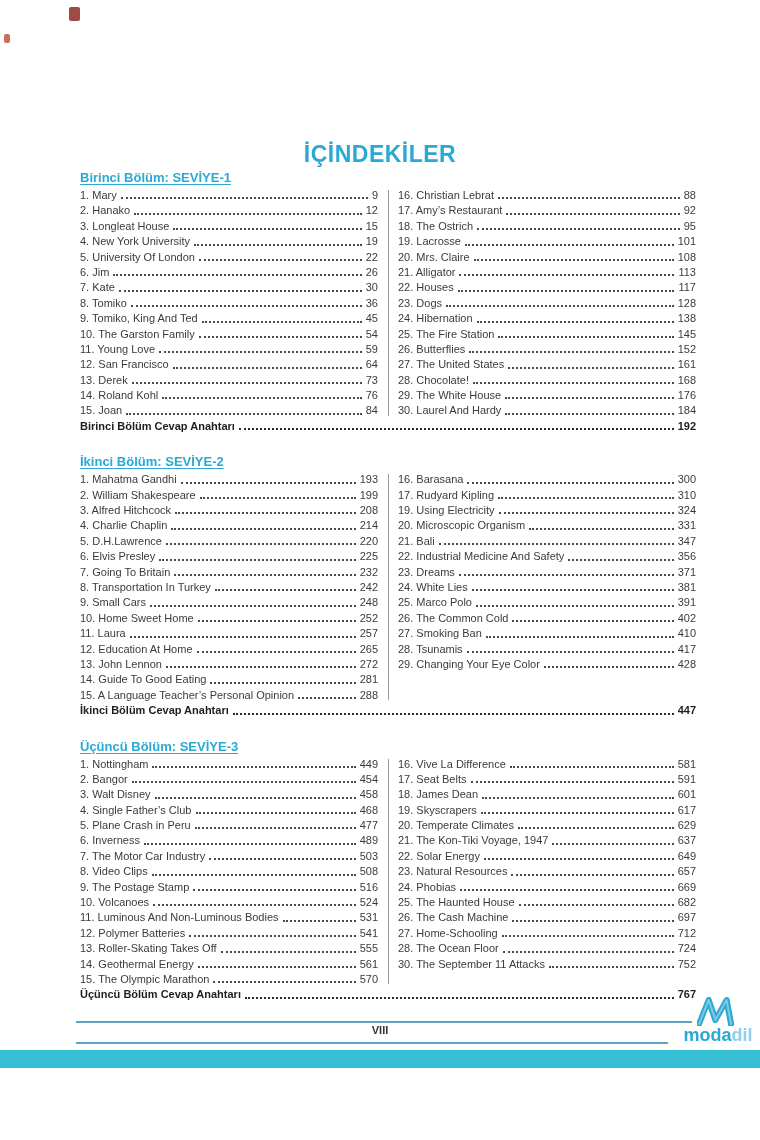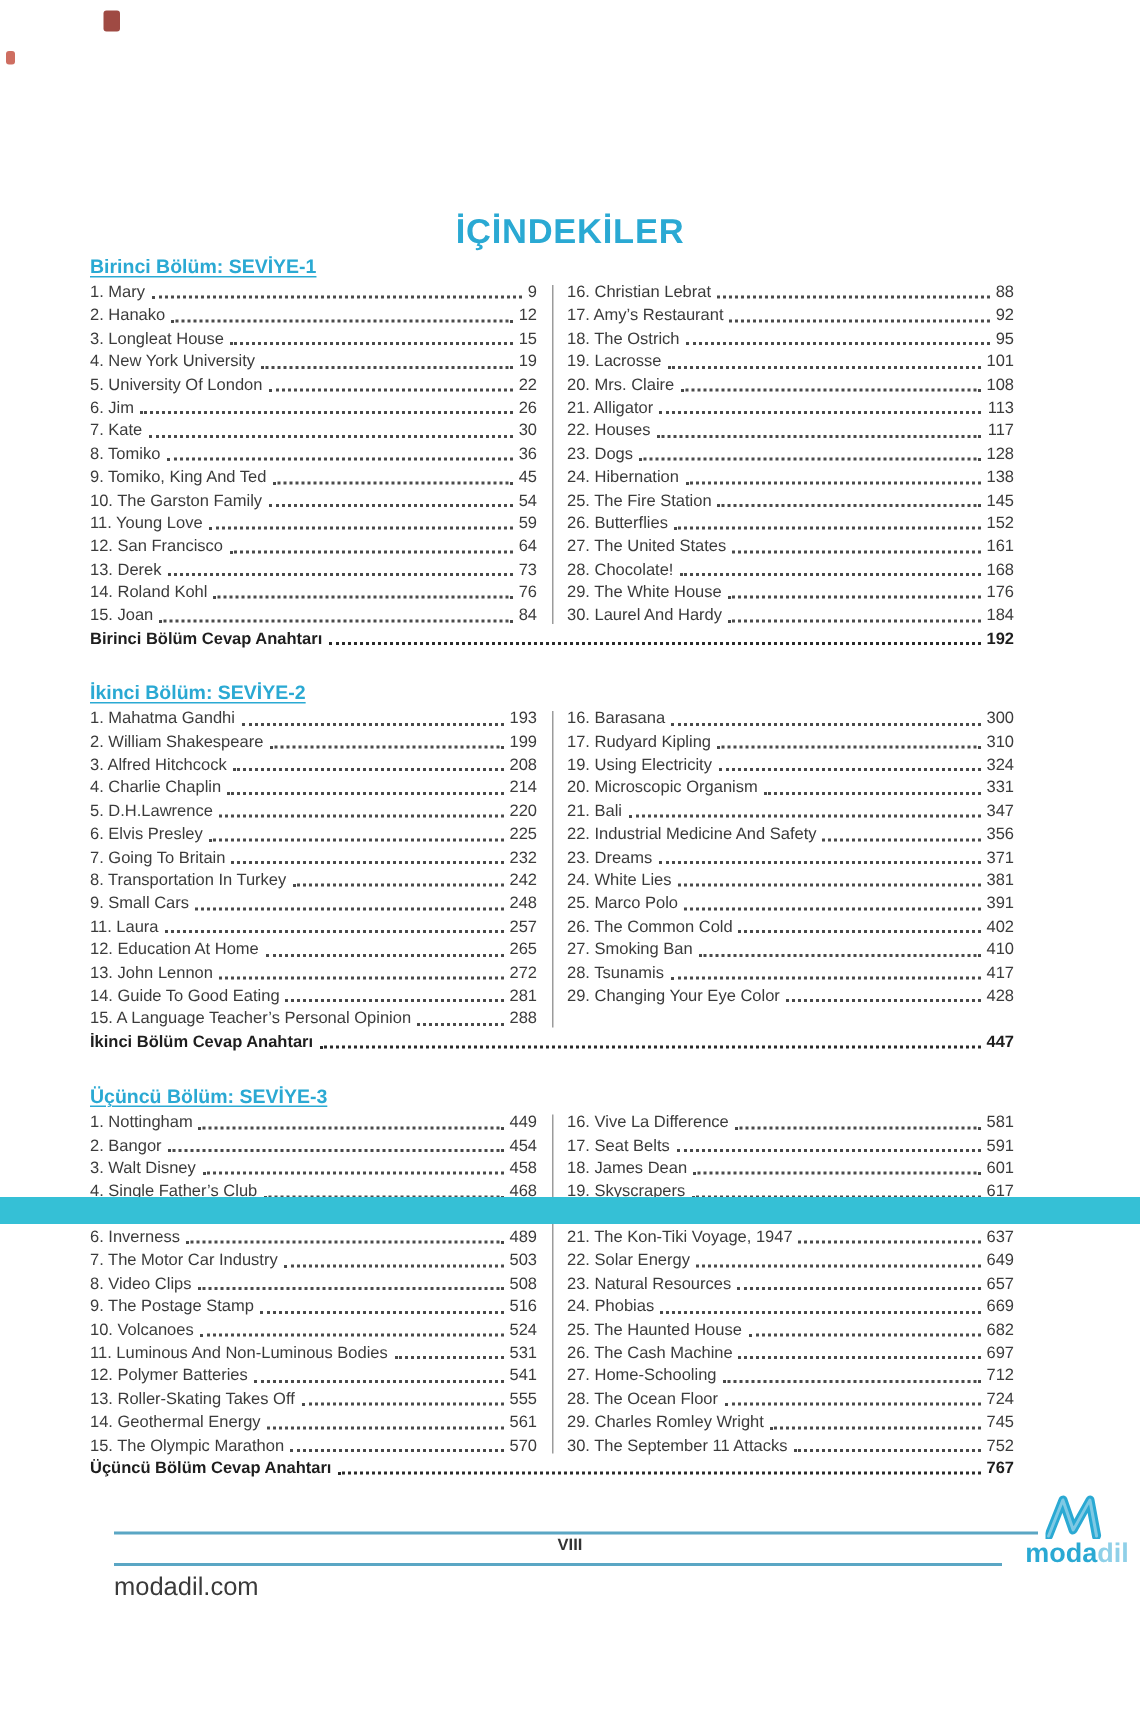--- a/index.html
+++ b/index.html
@@ -1,22 +1,22 @@
 <!DOCTYPE html>
 <html><head>
 <meta charset="utf-8">
 <style>
   html,body{margin:0;padding:0;background:#ffffff;}
   body{width:760px;height:1140px;overflow:hidden;font-family:"Liberation Sans",sans-serif;}
-  .page{position:relative;width:760px;height:816px;background:#fff;}
+  .page{position:relative;width:760px;height:1068px;background:#fff;}
 
   .page-title{position:absolute;top:141px;left:0;width:100%;text-align:center;
     font-size:23px;font-weight:bold;letter-spacing:.5px;color:#2aa9d3;}
 
-  #sections{position:absolute;top:170px;left:60px;width:616px;}
+  #sections{position:absolute;top:170px;left:80px;width:616px;}
   .toc-section{margin-bottom:20px;}
   .sec-heading{color:#2aa9d3;font-weight:bold;font-size:13px;height:18px;
     text-decoration:underline;text-underline-offset:2px;}
   .cols{position:relative;display:flex;gap:20px;}
   .col{flex:1;min-width:0;}
   .vdivider{position:absolute;left:50%;top:2px;bottom:3px;width:1px;background:#9b9b9b;}
   .row{display:flex;align-items:baseline;font-size:11px;color:#3b3b3b;height:15.4px;line-height:15.4px;}
   .lbl{white-space:nowrap;padding-right:2px;}
   .dots{flex:1;border-bottom:2px dotted #4a4a4a;align-self:flex-end;margin:0 2px 4px 2px;min-width:8px;}
   .pg{white-space:nowrap;padding-left:2px;}
@@ -259,20 +259,25 @@
               <span class="lbl">8. Transportation In Turkey</span>
               <span class="dots"></span>
               <span class="pg">242</span>
             </div>
             <div class="row">
               <span class="lbl">9. Small Cars</span>
               <span class="dots"></span>
               <span class="pg">248</span>
             </div>
             <div class="row">
+              <span class="lbl">10. Home Sweet Home</span>
+              <span class="dots"></span>
+              <span class="pg">252</span>
+            </div>
+            <div class="row">
               <span class="lbl">11. Laura</span>
               <span class="dots"></span>
               <span class="pg">257</span>
             </div>
             <div class="row">
               <span class="lbl">12. Education At Home</span>
               <span class="dots"></span>
               <span class="pg">265</span>
             </div>
             <div class="row">
@@ -506,25 +511,20 @@
               <span class="lbl">27. Home-Schooling</span>
               <span class="dots"></span>
               <span class="pg">712</span>
             </div>
             <div class="row">
               <span class="lbl">28. The Ocean Floor</span>
               <span class="dots"></span>
               <span class="pg">724</span>
             </div>
             <div class="row">
-              <span class="lbl">29. Charles Romley Wright</span>
-              <span class="dots"></span>
-              <span class="pg">745</span>
-            </div>
-            <div class="row">
               <span class="lbl">30. The September 11 Attacks</span>
               <span class="dots"></span>
               <span class="pg">752</span>
             </div>
           </div>
           <div class="vdivider"></div>
         </div>
         <div class="row key-row">
           <span class="lbl">Üçüncü Bölüm Cevap Anahtarı</span>
           <span class="dots"></span>

